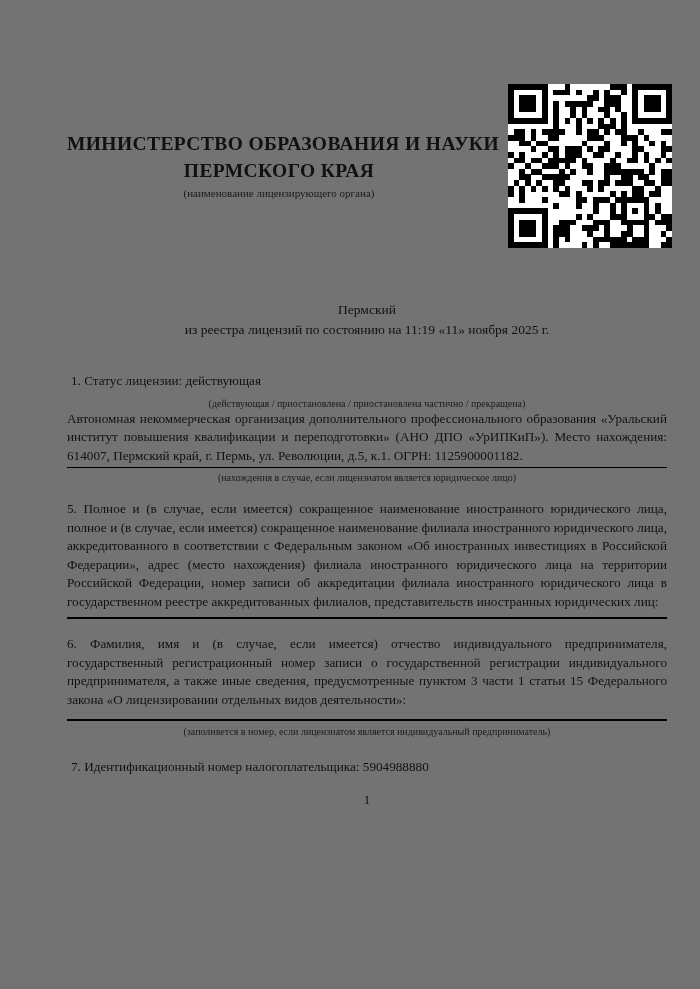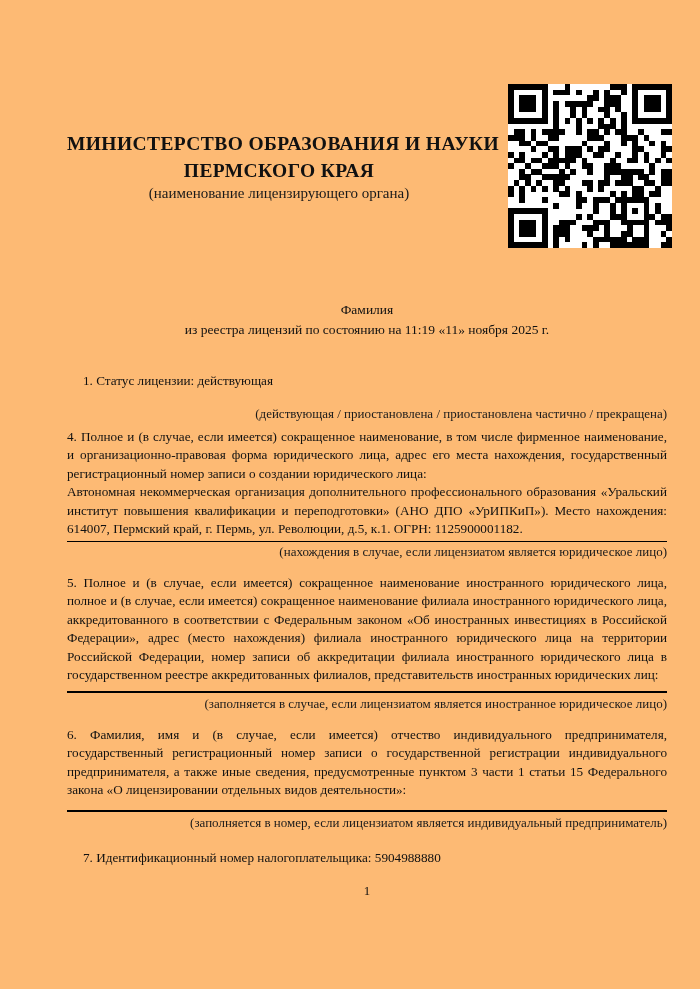--- a/index.html
+++ b/index.html
@@ -1,53 +1,53 @@
 <!DOCTYPE html>
 <html lang="ru"><head>
 <meta charset="utf-8">
 <style>
   html,body{margin:0;padding:0;background:#fff;}
   .doc{
     position:relative;
     width:700px;height:989px;
-    background:#fdba74;
+    background:#737373;
     color:#111;
     font-family:"Liberation Serif","DejaVu Serif",serif;
     overflow:hidden;
     box-sizing:border-box;
   }
   .content{
     position:absolute;left:67px;top:0;width:600px;height:989px;
   }
   
   .header-text{
     position:absolute;top:130px;left:0;width:424px;
     text-align:center;
   }
   .ministry-line{
     font-weight:bold;font-size:19.5px;line-height:27px;letter-spacing:.4px;
     white-space:nowrap;
   }
   .header-caption{
-    font-size:15px;line-height:14px;margin-top:2px;color:#1a1a1a;
+    font-size:11px;line-height:14px;margin-top:2px;color:#1a1a1a;
   }
   .qr{
     position:absolute;top:84px;left:441px;width:164px;height:164px;
   }
   
   .body{
     position:absolute;top:300px;left:0;width:600px;
   }
   .title-block{text-align:center;font-size:13.5px;line-height:20px;}
   .para{
     font-size:13.2px;line-height:18.5px;text-align:justify;margin:0;
   }
-  .line-item{font-size:13.2px;line-height:18.5px;margin:16px;}
+  .line-item{font-size:13.2px;line-height:18.5px;margin:4px;}
   .small-caption{
-    font-size:13px;line-height:13px;text-align:right;margin:0;color:#1a1a1a;
+    font-size:10px;line-height:13px;text-align:center;margin:0;color:#1a1a1a;
   }
   .rule{height:0;border-top:1.6px solid #000;margin:0;}
   .rule-thick{height:0;border-top:2px solid #000;margin:0;}
   .mt-item1{margin-top:32px;}
   .mt-cap1{margin-top:6px;}
   .mt-item2{margin-top:17px;}
   .mt-item3{margin-top:18px;}
   .mt-item4{margin-top:8px;}
   .mt-rule4{margin-top:2px;}
   .mt-cap4{margin-top:3px;}
@@ -475,37 +475,35 @@
         <rect x="22" y="28" width="1.02" height="1.02" fill="#000"></rect>
         <rect x="23" y="28" width="1.02" height="1.02" fill="#000"></rect>
         <rect x="24" y="28" width="1.02" height="1.02" fill="#000"></rect>
         <rect x="27" y="28" width="1.02" height="1.02" fill="#000"></rect>
         <rect x="28" y="28" width="1.02" height="1.02" fill="#000"></rect>
       </svg>
 
     <div class="body">
 
       <div class="title-block">
-        <div>Фамилия</div>
+        <div>Пермский</div>
         <div>из реестра лицензий по состоянию на 11:19 «11» ноября 2025 г.</div>
       </div>
 
       <p class="line-item mt-item1">1. Статус лицензии: действующая</p>
       <p class="small-caption mt-cap1">(действующая / приостановлена / приостановлена частично / прекращена)</p>
 
 
 
-      <p class="para mt-item4">4. Полное и (в случае, если имеется) сокращенное наименование, в том числе фирменное наименование, и организационно-правовая форма юридического лица, адрес его места нахождения, государственный регистрационный номер записи о создании юридического лица:</p>
       <p class="para">Автономная некоммерческая организация дополнительного профессионального образования «Уральский институт повышения квалификации и переподготовки» (АНО ДПО «УрИПКиП»). Место нахождения: 614007, Пермский край, г. Пермь, ул. Революции, д.5, к.1. ОГРН: 1125900001182.</p>
       <div class="rule mt-rule4"></div>
       <p class="small-caption mt-cap4">(нахождения в случае, если лицензиатом является юридическое лицо)</p>
 
       <p class="para mt-item5">5. Полное и (в случае, если имеется) сокращенное наименование иностранного юридического лица, полное и (в случае, если имеется) сокращенное наименование филиала иностранного юридического лица, аккредитованного в соответствии с Федеральным законом «Об иностранных инвестициях в Российской Федерации», адрес (место нахождения) филиала иностранного юридического лица на территории Российской Федерации, номер записи об аккредитации филиала иностранного юридического лица в государственном реестре аккредитованных филиалов, представительств иностранных юридических лиц:</p>
       <div class="rule-thick mt-rule5"></div>
-      <p class="small-caption mt-cap5">(заполняется в случае, если лицензиатом является иностранное юридическое лицо)</p>
 
       <p class="para mt-item6">6. Фамилия, имя и (в случае, если имеется) отчество индивидуального предпринимателя, государственный регистрационный номер записи о государственной регистрации индивидуального предпринимателя, а также иные сведения, предусмотренные пунктом 3 части 1 статьи 15 Федерального закона «О лицензировании отдельных видов деятельности»:</p>
       <div class="rule-thick mt-rule6"></div>
       <p class="small-caption mt-cap6">(заполняется в номер, если лицензиатом является индивидуальный предприниматель)</p>
 
       <p class="line-item mt-item7">7. Идентификационный номер налогоплательщика: 5904988880</p>
 
       <div class="page-number">1</div>
 
     </div>

